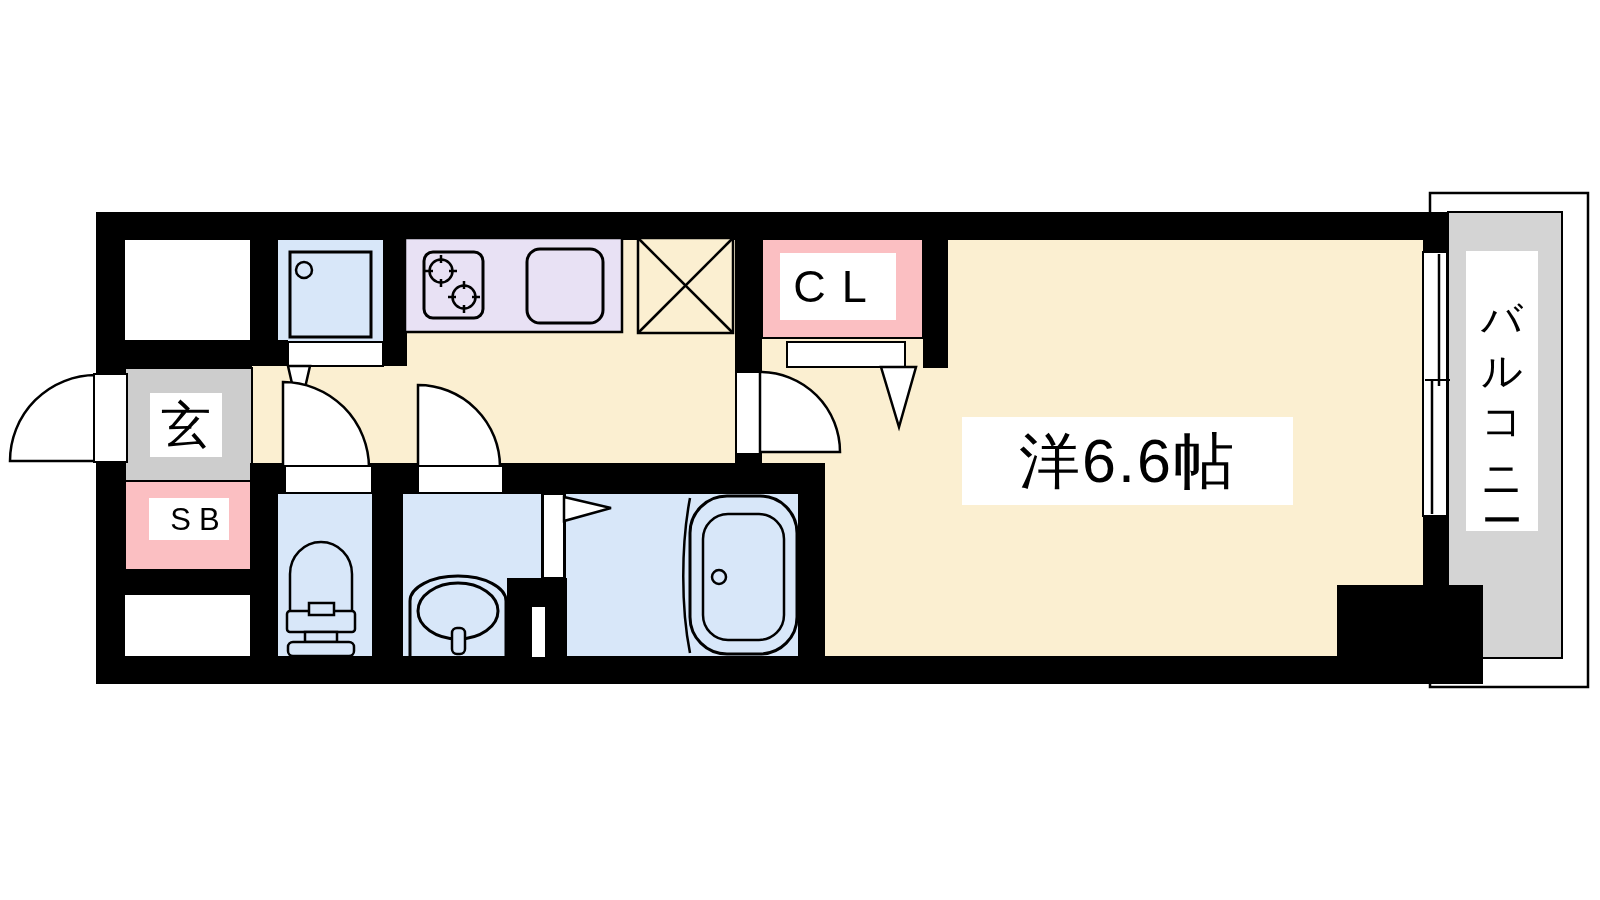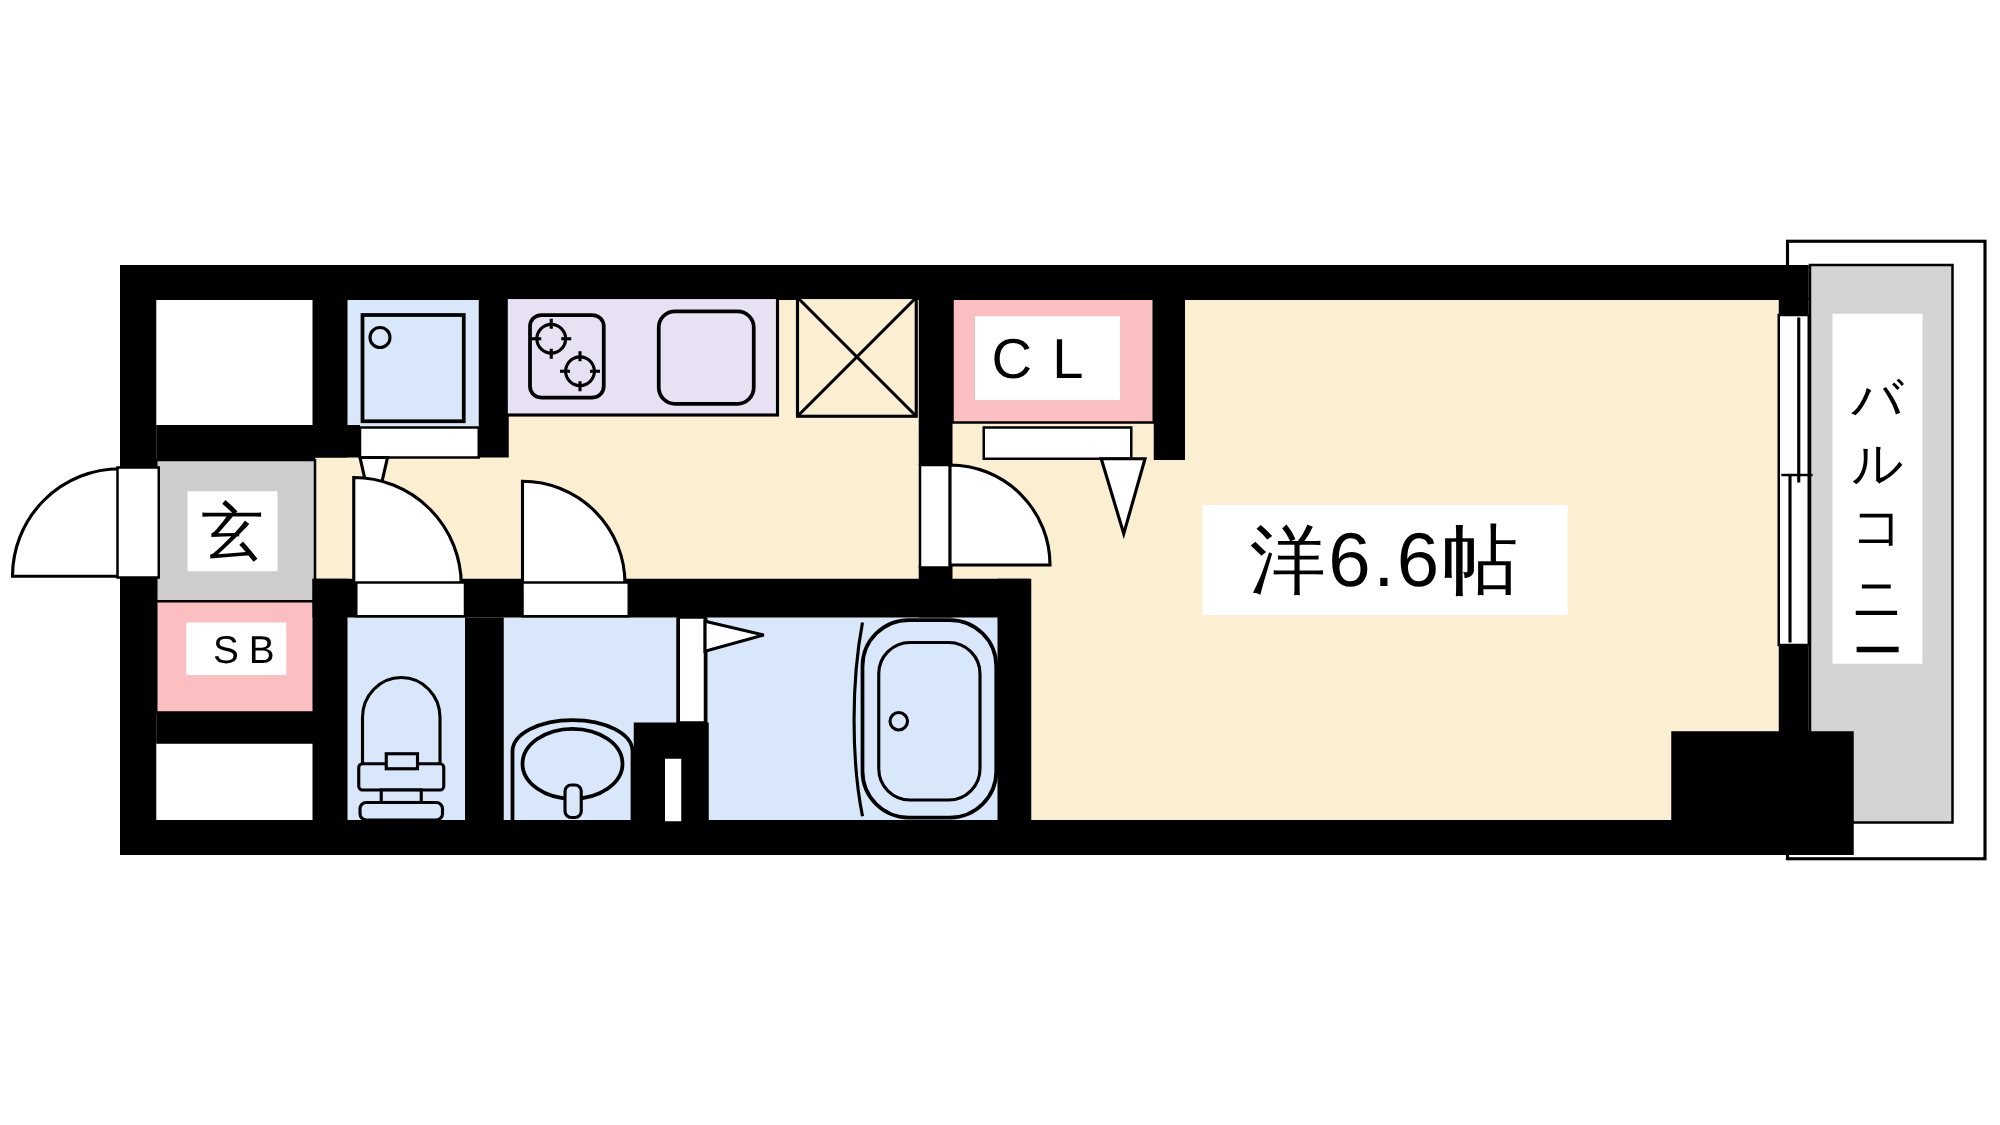--- a/index.html
+++ b/index.html
@@ -8,21 +8,21 @@
     font-family:"Liberation Sans","DejaVu Sans",sans-serif;
   }
   #plan-svg{position:absolute;left:0;top:0;}
   .room-label{
     position:absolute;display:flex;align-items:center;justify-content:center;
     background:#ffffff;color:#000;line-height:1;white-space:nowrap;
   }
   #genkan-label{left:150px;top:393px;width:72px;height:64px;font-size:50px;}
   #sb-label{left:149px;top:498px;width:80px;height:42px;font-size:31px;letter-spacing:8px;padding-left:20px;box-sizing:border-box;}
   #cl-label{left:780px;top:253px;width:116px;height:67px;font-size:45px;letter-spacing:16px;box-sizing:border-box;}
-  #main-room-label{left:962px;top:404px;width:292px;height:88px;font-size:61px;letter-spacing:2px;}
+  #main-room-label{left:962px;top:417px;width:331px;height:88px;font-size:61px;letter-spacing:2px;}
   #balcony-label{
     left:1466px;top:251px;width:72px;height:280px;font-size:41px;letter-spacing:10px;
     writing-mode:vertical-rl;text-orientation:mixed;
   }
 </style>
 </head>
 <body>
 
 <div id="stage">
 

